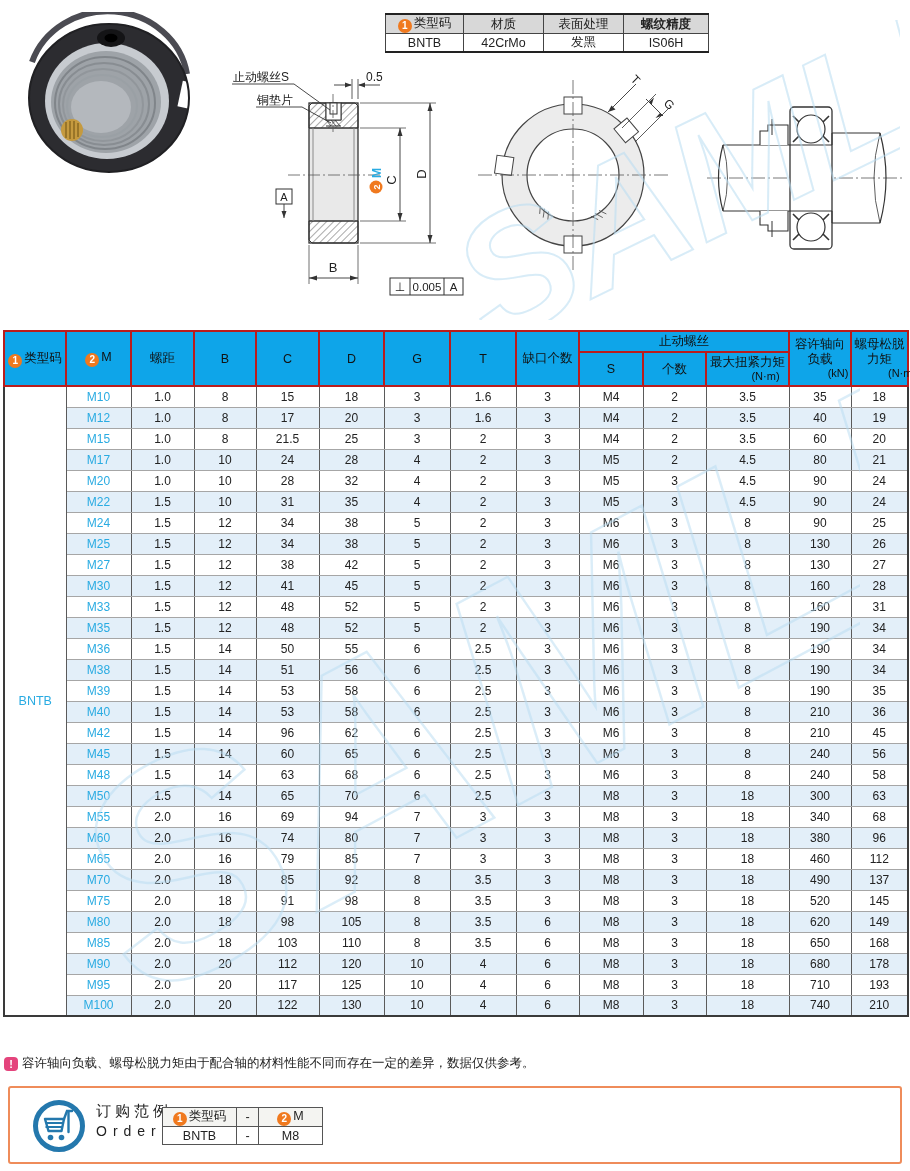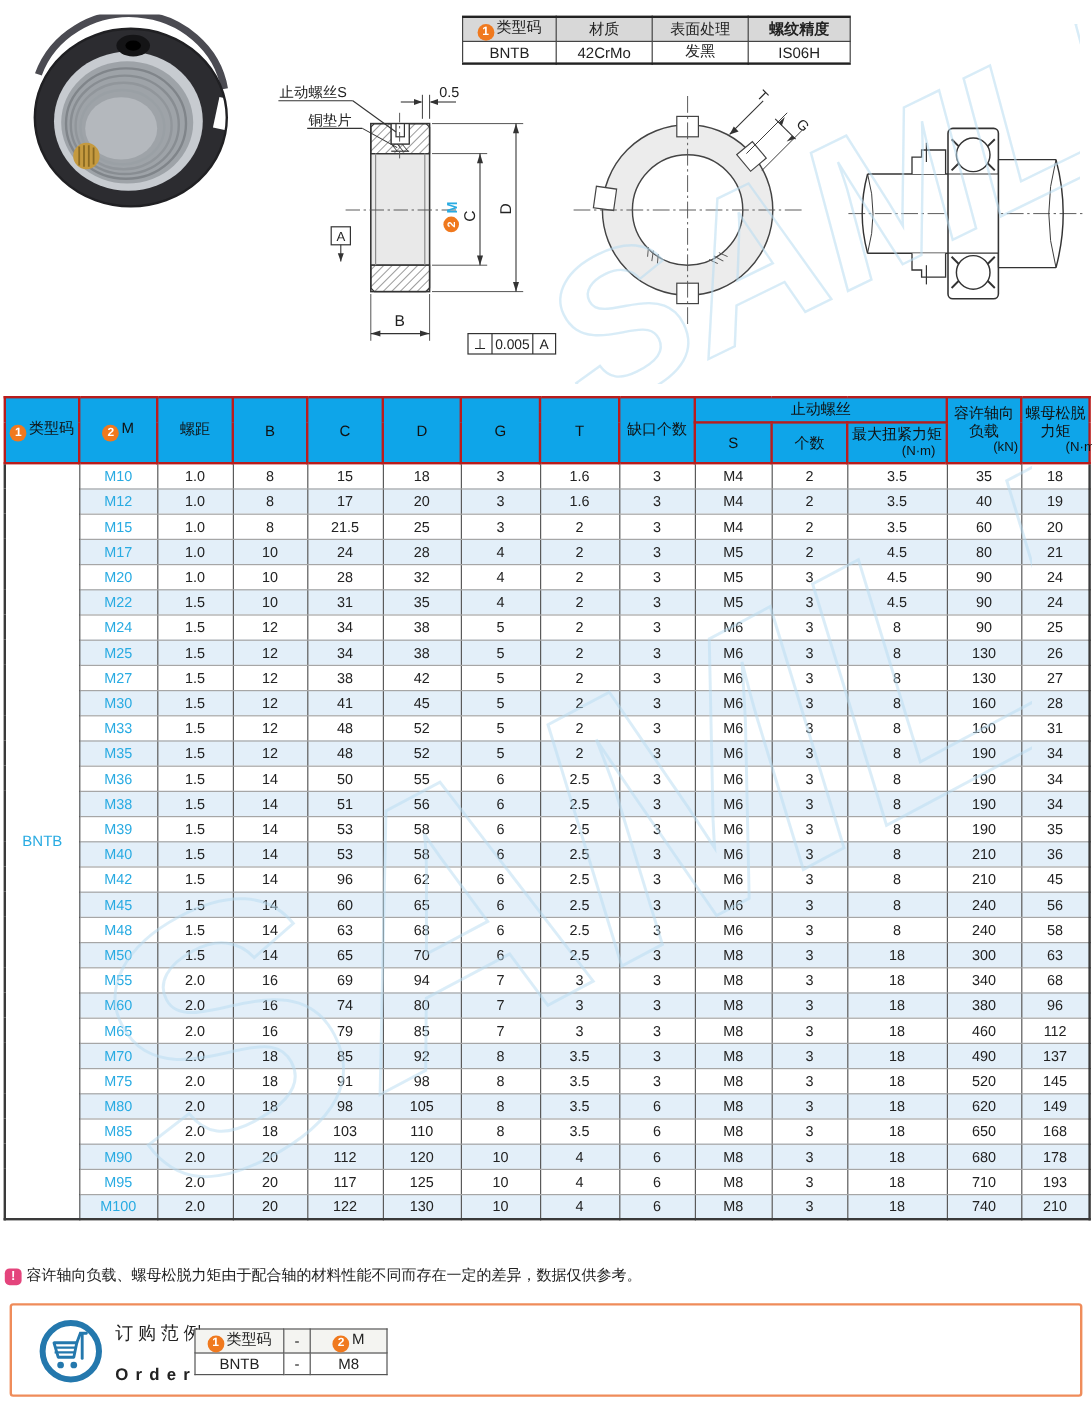--- a/index.html
+++ b/index.html
@@ -43,21 +43,21 @@
               gap:4px; font-size:12.5px; color:#222; z-index:2; }
   .note-icon { display:inline-block; width:14px; height:14px; border-radius:4px; background:#e4447c;
                color:#fff; font-weight:bold; font-size:11px; line-height:14px; text-align:center; }
 
   
   .order-box { position:absolute; left:8px; top:1086px; width:894px; height:78px;
                border:2px solid #ef8c5a; border-radius:3px; background:#fff; z-index:2; }
   .cart-wrap { position:absolute; left:22px; top:11px; width:54px; height:54px; }
   .order-titles { position:absolute; left:86px; top:14px; color:#222; }
   .order-title-cn { font-size:15px; letter-spacing:4px; }
-  .order-title-en { font-size:14px; letter-spacing:6px; margin-top:16px;font-weight:bold; }
+  .order-title-en { font-size:14px; letter-spacing:6px; margin-top:2px; }
   .order-table { position:absolute; left:152px; top:19px; border-collapse:collapse; }
   .order-table th, .order-table td { border:1px solid #555; font-size:12.5px; font-weight:normal;
                text-align:center; height:18px; padding:0 8px; color:#222; }
   .order-table th { background:#f4f4f1; }
 
   svg text { font-family:"Liberation Sans","DejaVu Sans",sans-serif; }
 </style>
 </head>
 <body>
 

